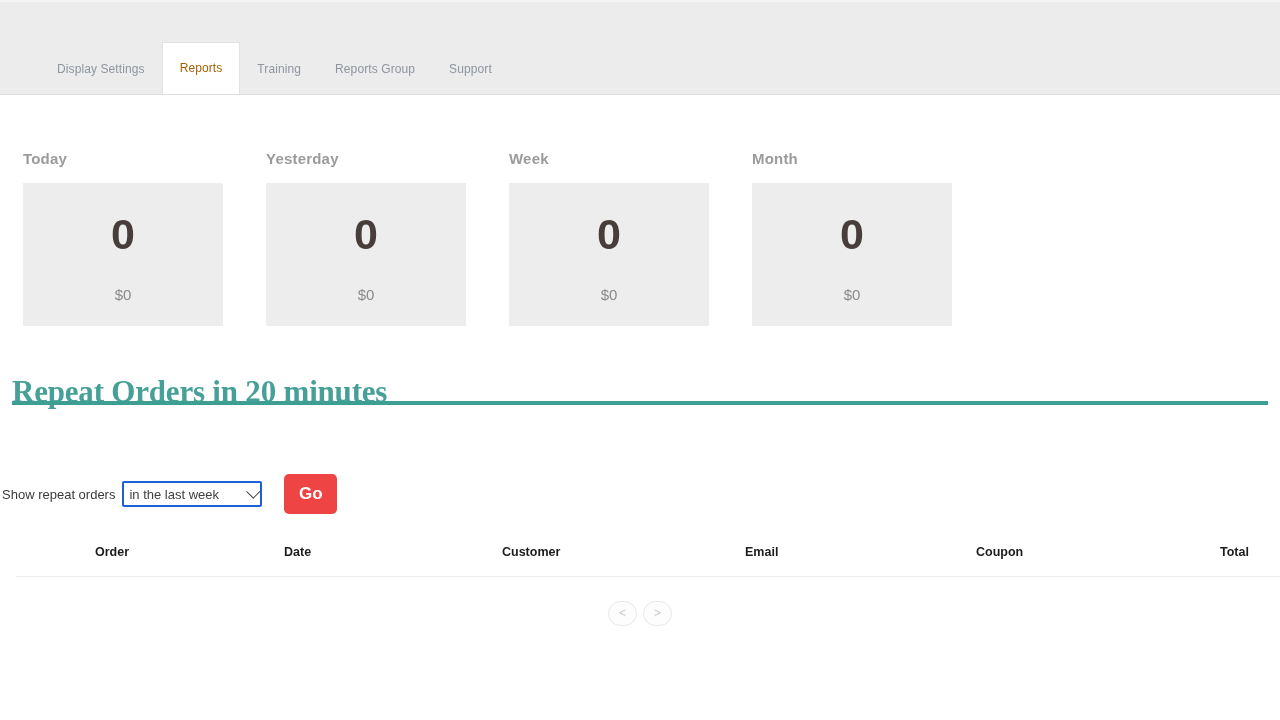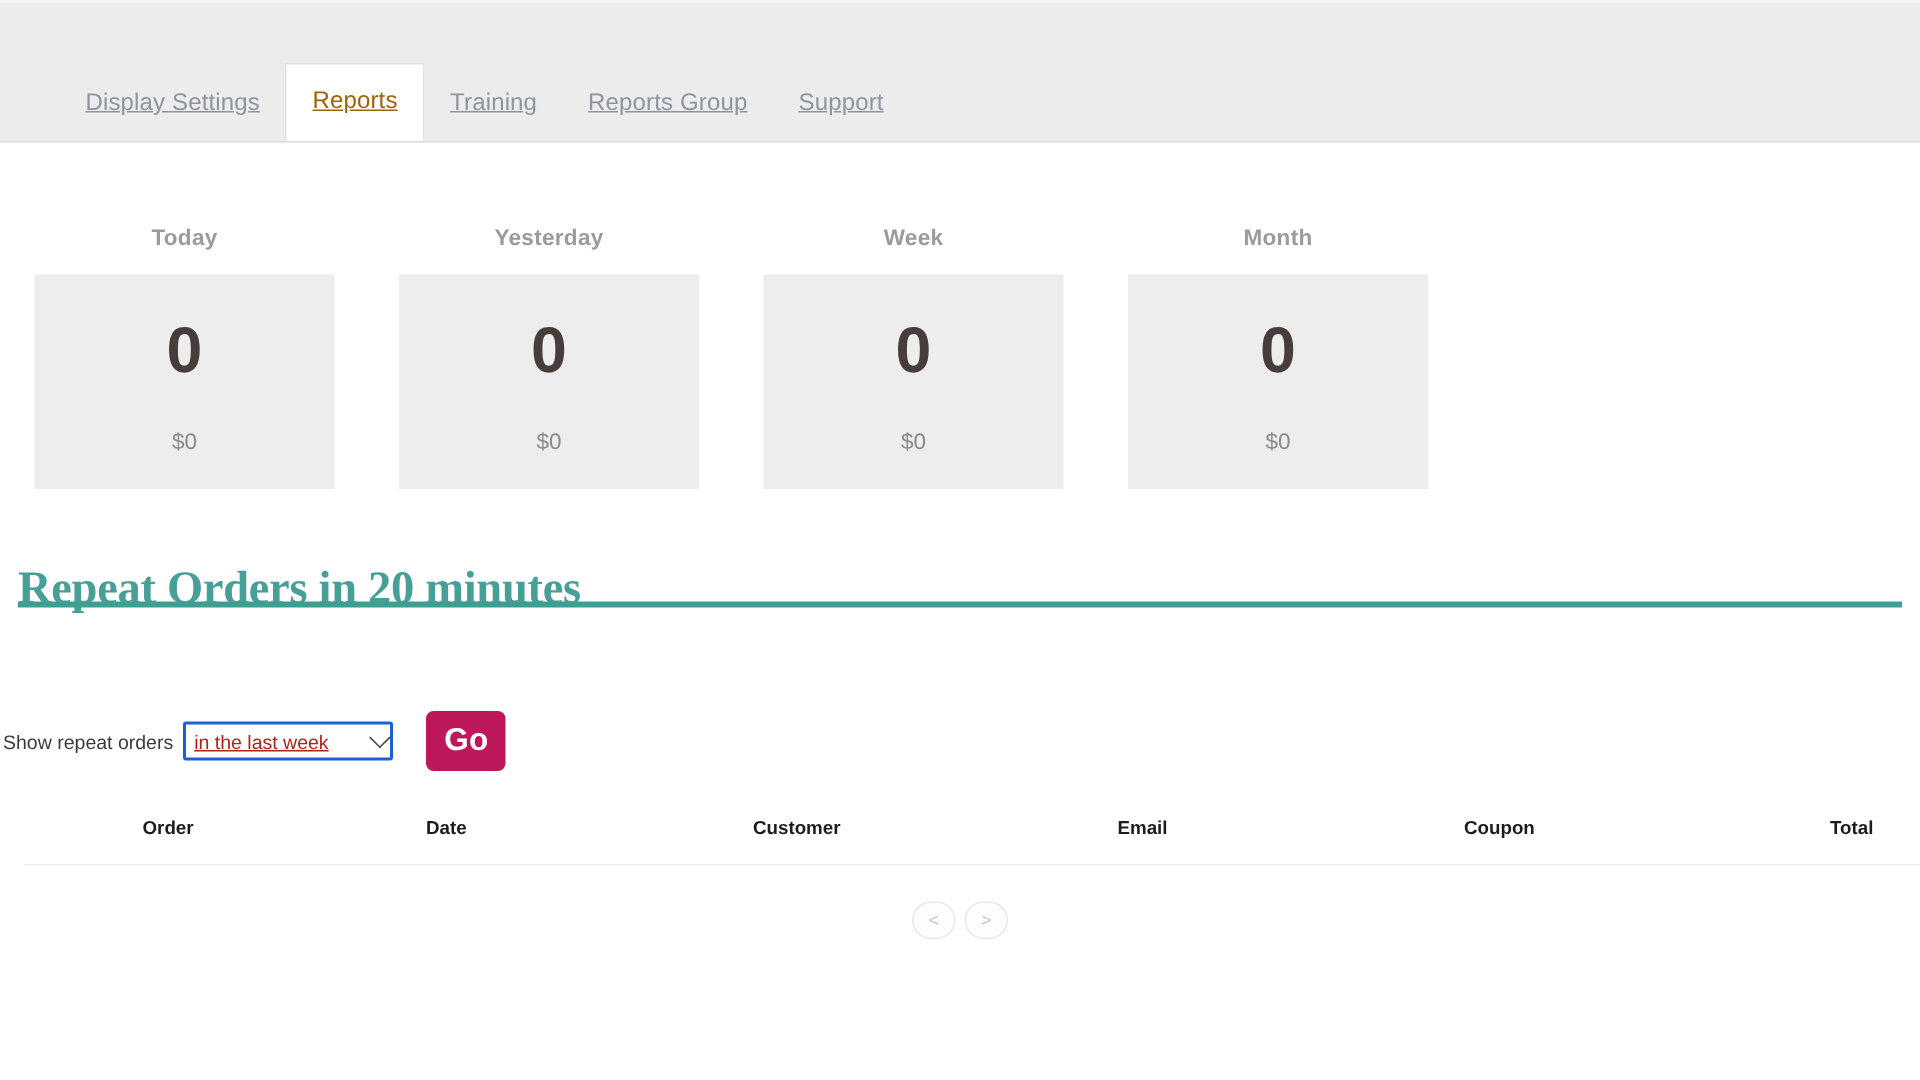--- a/index.html
+++ b/index.html
@@ -33,27 +33,26 @@
     bottom: 0;
     height: 50px;
     display: flex;
     align-items: stretch;
   }
   .tab {
     display: flex;
     align-items: center;
     justify-content: flex-end;
     padding: 0 17px;
-    font-size: 16px;
+    font-size: 12px;
     color: #8d95a0;
     letter-spacing: 0.1px;
     white-space: nowrap;
     cursor: pointer;
     box-sizing: border-box;
-    text-decoration: underline;
   }
   .tab.active {
     background: #ffffff;
     color: #a16207;
     border-left: 1px solid #e2e2e2;
     border-right: 1px solid #e2e2e2;
     border-top: 1px solid #e2e2e2;
     margin-bottom: -1px;
     padding-bottom: 1px;
     height: 52px;
@@ -66,21 +65,20 @@
     top: 150px;
     left: 23px;
     width: 1240px;
     display: flex;
   }
   .stat-block {
     width: 200px;
     margin-right: 43px;
   }
   .stat-label {
-    text-align: center;
     font-size: 15px;
     font-weight: bold;
     color: #9b9b9b;
     margin-bottom: 16px;
     letter-spacing: 0.2px;
   }
   .stat-card {
     background: #ededed;
     height: 143px;
     display: flex;
@@ -134,34 +132,33 @@
     justify-content: center;
   }
   #filter-label {
     font-size: 13px;
     color: #3a3a3a;
     margin-right: 7px;
   }
   #range-select {
     font-family: "Liberation Sans", sans-serif;
     font-size: 13px;
-    color: #b91c1c;
+    color: #404040;
     width: 140px;
     height: 26px;
     padding: 2px 20px 2px 5px;
     background: #ffffff;
     border: 2px solid #1b5fd9;
     border-radius: 2px;
     outline: none;
     -webkit-appearance: none;
     -moz-appearance: none;
     appearance: none;
     box-sizing: border-box;
     cursor: pointer;
-    text-decoration: underline;
   }
   #select-wrap {
     position: relative;
     display: inline-block;
   }
   #select-chevron {
     position: absolute;
     right: 8px;
     top: 50%;
     transform: translateY(-60%);
@@ -169,23 +166,23 @@
     width: 9px;
     height: 9px;
     border-right: 1.6px solid #444;
     border-bottom: 1.6px solid #444;
     transform-origin: center;
     rotate: 45deg;
     margin-top: -3px;
   }
   #go-button {
     margin-left: 22px;
-    background: #be185d;
+    background: #ef4444;
     color: #ffffff;
-    font-size: 21px;
+    font-size: 17px;
     font-weight: bold;
     border: none;
     border-radius: 5px;
     width: 53px;
     height: 40px;
     cursor: pointer;
     font-family: "Liberation Sans", sans-serif;
     letter-spacing: 0.2px;
   }
 

